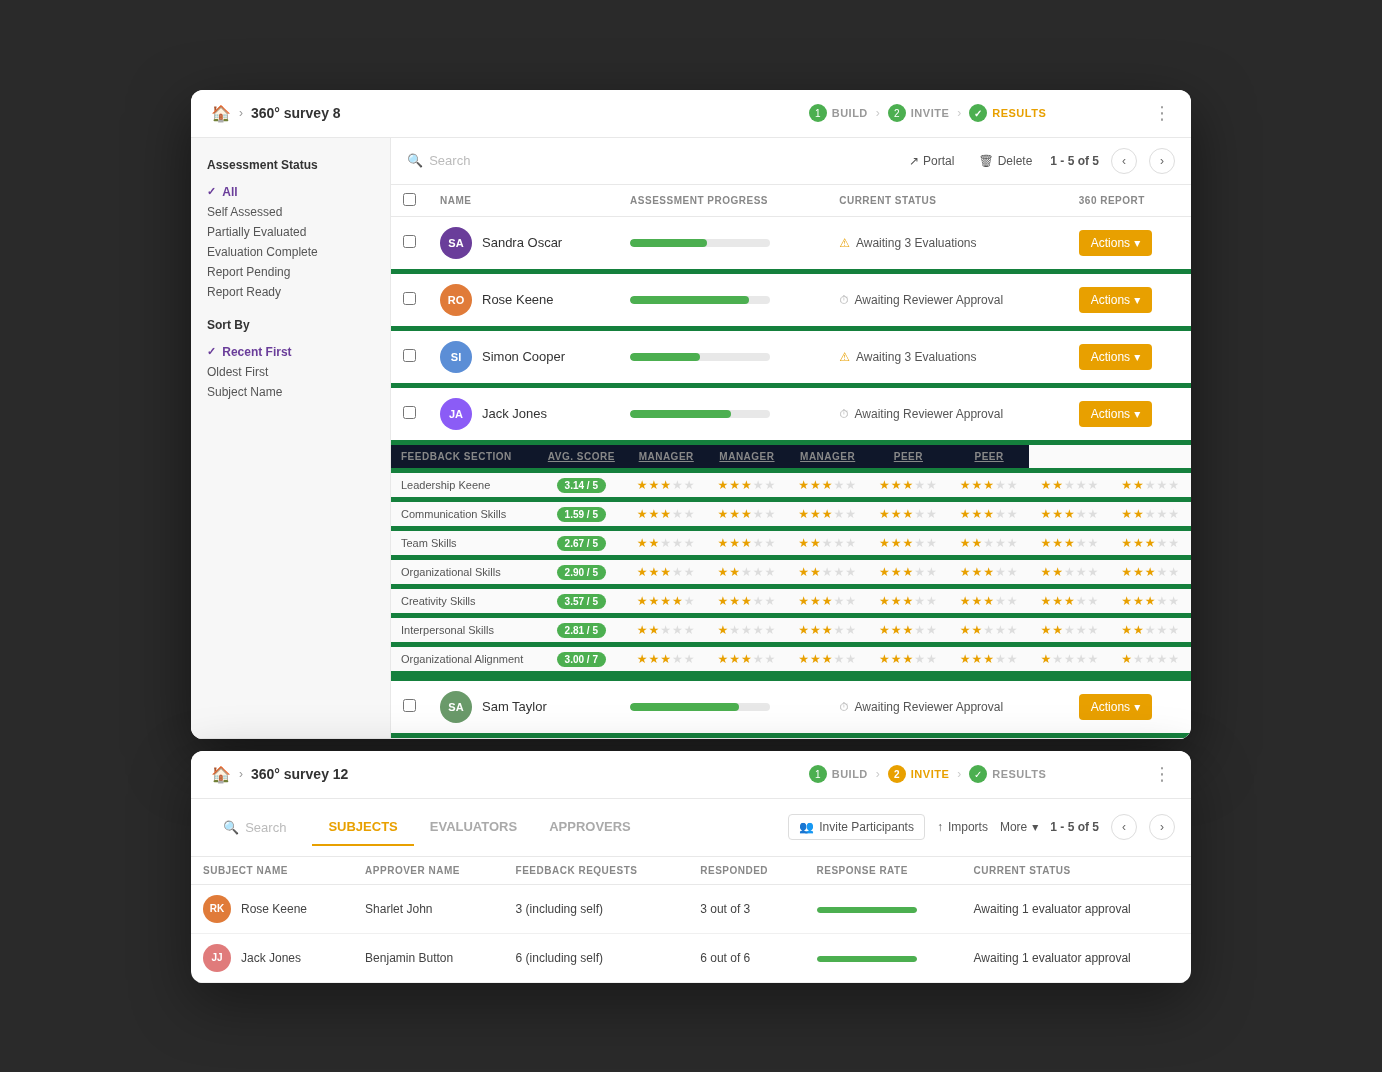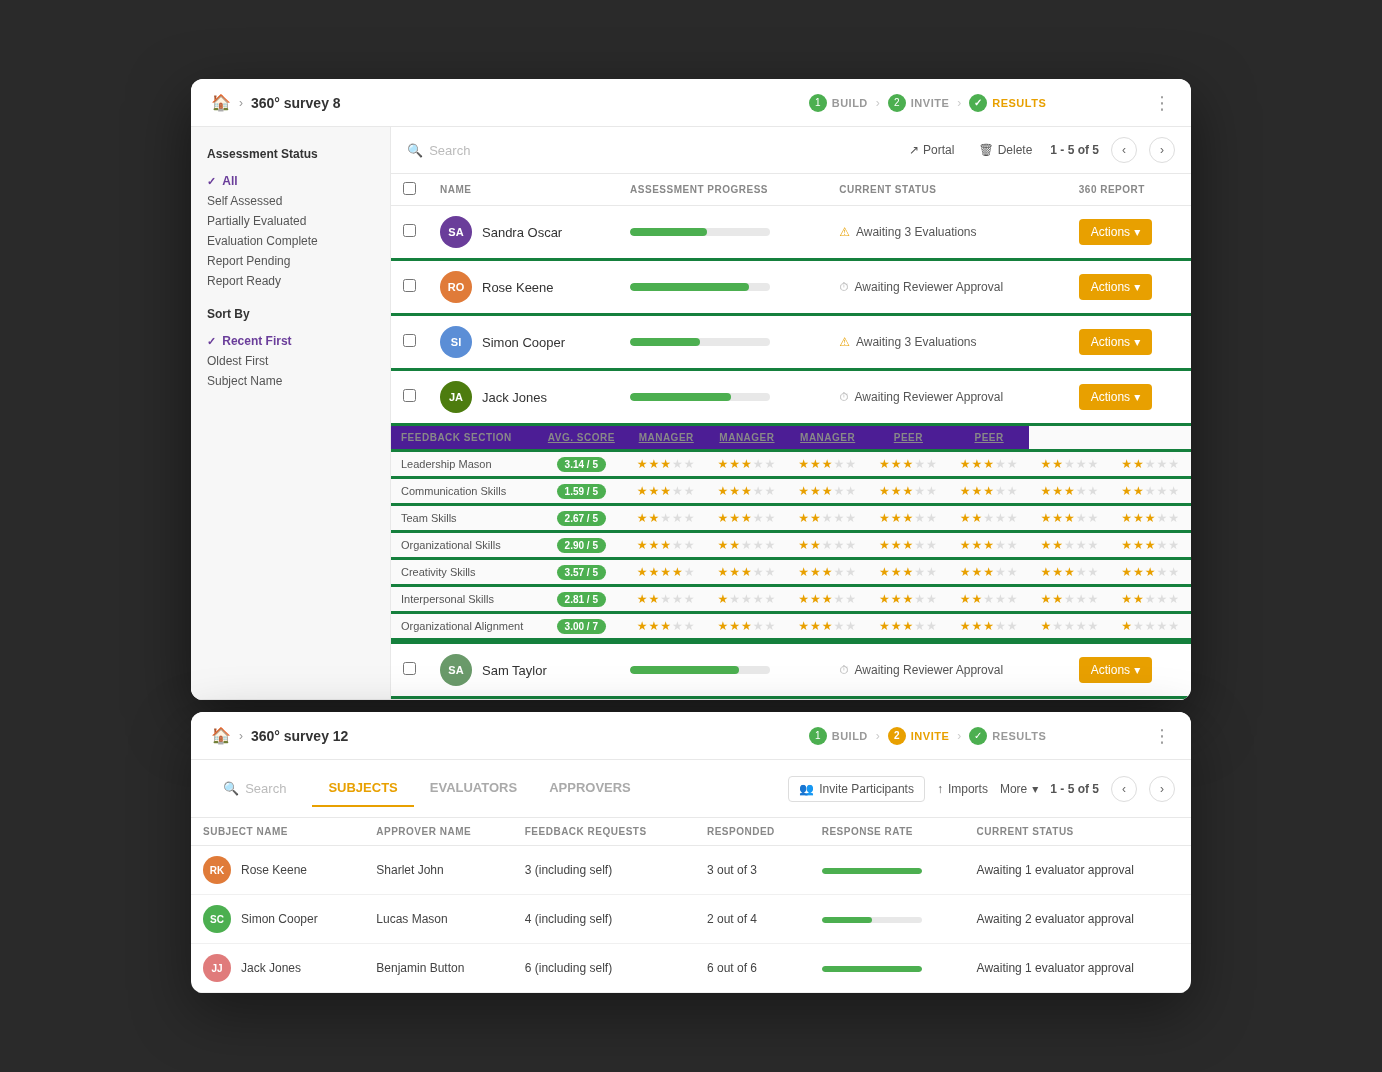--- a/index.html
+++ b/index.html
@@ -165,21 +165,21 @@
       font-size: 10px;
       font-weight: 700;
       color: #888;
       text-transform: uppercase;
       letter-spacing: 0.5px;
       padding: 8px 12px;
       text-align: left;
       border-bottom: 1px solid #e8e8e8;
     }
     .th-checkbox { width: 36px; }
-    tbody tr { border-bottom: 3px solid #15803d; }
+    tbody tr { border-bottom: 5px solid #15803d; }
     td { padding: 10px 12px; font-size: 13px; vertical-align: middle; }
     .td-checkbox { text-align: center; }
 
     .name-cell { display: flex; align-items: center; gap: 10px; }
     .avatar {
       width: 32px; height: 32px;
       border-radius: 50%;
       display: flex; align-items: center; justify-content: center;
       font-size: 11px; font-weight: 700; color: #fff;
       flex-shrink: 0;
@@ -231,21 +231,21 @@
       width: 100%;
       font-size: 11px;
       color: #555;
     }
     .expanded-table th {
       font-size: 10px;
       color: #888;
       padding: 6px 10px;
       text-align: center;
       border-bottom: 1px solid #eee;
-      background: #4c1d95;
+      background: #0f172a;
     }
     .expanded-table th.section-col { text-align: left; }
     .expanded-table td {
       padding: 5px 10px;
       text-align: center;
       border-bottom: 1px solid #f0f0f0;
       font-size: 11px;
     }
     .expanded-table td.section-col { text-align: left; }
     .score-badge {
@@ -530,21 +530,21 @@
         Actions <span>▾</span>
       </button>
     </td>
   </tr>
                 <tr>
     <td class="td-checkbox">
       <input type="checkbox" style="">
     </td>
     <td>
       <div class="name-cell">
-        <div class="avatar" style="background:#4d7c0f">JA</div>
+        <div class="avatar" style="background:#8b5cf6">JA</div>
         <span class="name-text">Jack Jones</span>
       </div>
     </td>
     <td>
       <div class="progress-bar-wrap">
         <div class="progress-bar-fill" style="width:72%"></div>
       </div>
     </td>
     <td>
       <div class="status-cell">
@@ -567,21 +567,21 @@
             <th style="text-decoration:underline;cursor:pointer;">Avg. Score</th>
             <th style="text-decoration:underline;cursor:pointer;">Manager</th>
             <th style="text-decoration:underline;cursor:pointer;">Manager</th>
             <th style="text-decoration:underline;cursor:pointer;">Manager</th>
             <th style="text-decoration:underline;cursor:pointer;">Peer</th>
             <th style="text-decoration:underline;cursor:pointer;">Peer</th>
           </tr>
         </thead>
         <tbody>
                         <tr>
-        <td class="section-col">Leadership Mason</td>
+        <td class="section-col">Leadership Keene</td>
         <td><span class="score-badge">3.14 / 5</span></td>
         <td><span class="stars"><span style="color:#e8a000">★</span><span style="color:#e8a000">★</span><span style="color:#e8a000">★</span><span style="color:#ddd">★</span><span style="color:#ddd">★</span></span></td>
                           <td><span class="stars"><span style="color:#e8a000">★</span><span style="color:#e8a000">★</span><span style="color:#e8a000">★</span><span style="color:#ddd">★</span><span style="color:#ddd">★</span></span></td>
                           <td><span class="stars"><span style="color:#e8a000">★</span><span style="color:#e8a000">★</span><span style="color:#e8a000">★</span><span style="color:#ddd">★</span><span style="color:#ddd">★</span></span></td>
                           <td><span class="stars"><span style="color:#e8a000">★</span><span style="color:#e8a000">★</span><span style="color:#e8a000">★</span><span style="color:#ddd">★</span><span style="color:#ddd">★</span></span></td>
                           <td><span class="stars"><span style="color:#e8a000">★</span><span style="color:#e8a000">★</span><span style="color:#e8a000">★</span><span style="color:#ddd">★</span><span style="color:#ddd">★</span></span></td>
                           <td><span class="stars"><span style="color:#e8a000">★</span><span style="color:#e8a000">★</span><span style="color:#ddd">★</span><span style="color:#ddd">★</span><span style="color:#ddd">★</span></span></td>
                           <td><span class="stars"><span style="color:#e8a000">★</span><span style="color:#e8a000">★</span><span style="color:#ddd">★</span><span style="color:#ddd">★</span><span style="color:#ddd">★</span></span></td>
       </tr>
                         <tr>
@@ -768,37 +768,20 @@
     <td>
       <div class="response-progress">
         <div class="response-fill" style="width:100%;background:#4caf50;"></div>
       </div>
     </td>
     <td>Awaiting 1 evaluator approval</td>
   </tr>
             <tr>
     <td>
       <div class="name-cell">
-        <div class="avatar" style="background:#4caf50;width:28px;height:28px;font-size:10px;">SC</div>
-        <span>Simon Cooper</span>
-      </div>
-    </td>
-    <td>Lucas Mason</td>
-    <td>4 (including self)</td>
-    <td>2 out of 4</td>
-    <td>
-      <div class="response-progress">
-        <div class="response-fill" style="width:50%;background:#4caf50;"></div>
-      </div>
-    </td>
-    <td>Awaiting 2 evaluator approval</td>
-  </tr>
-            <tr>
-    <td>
-      <div class="name-cell">
         <div class="avatar" style="background:#e07b7b;width:28px;height:28px;font-size:10px;">JJ</div>
         <span>Jack Jones</span>
       </div>
     </td>
     <td>Benjamin Button</td>
     <td>6 (including self)</td>
     <td>6 out of 6</td>
     <td>
       <div class="response-progress">
         <div class="response-fill" style="width:100%;background:#4caf50;"></div>

